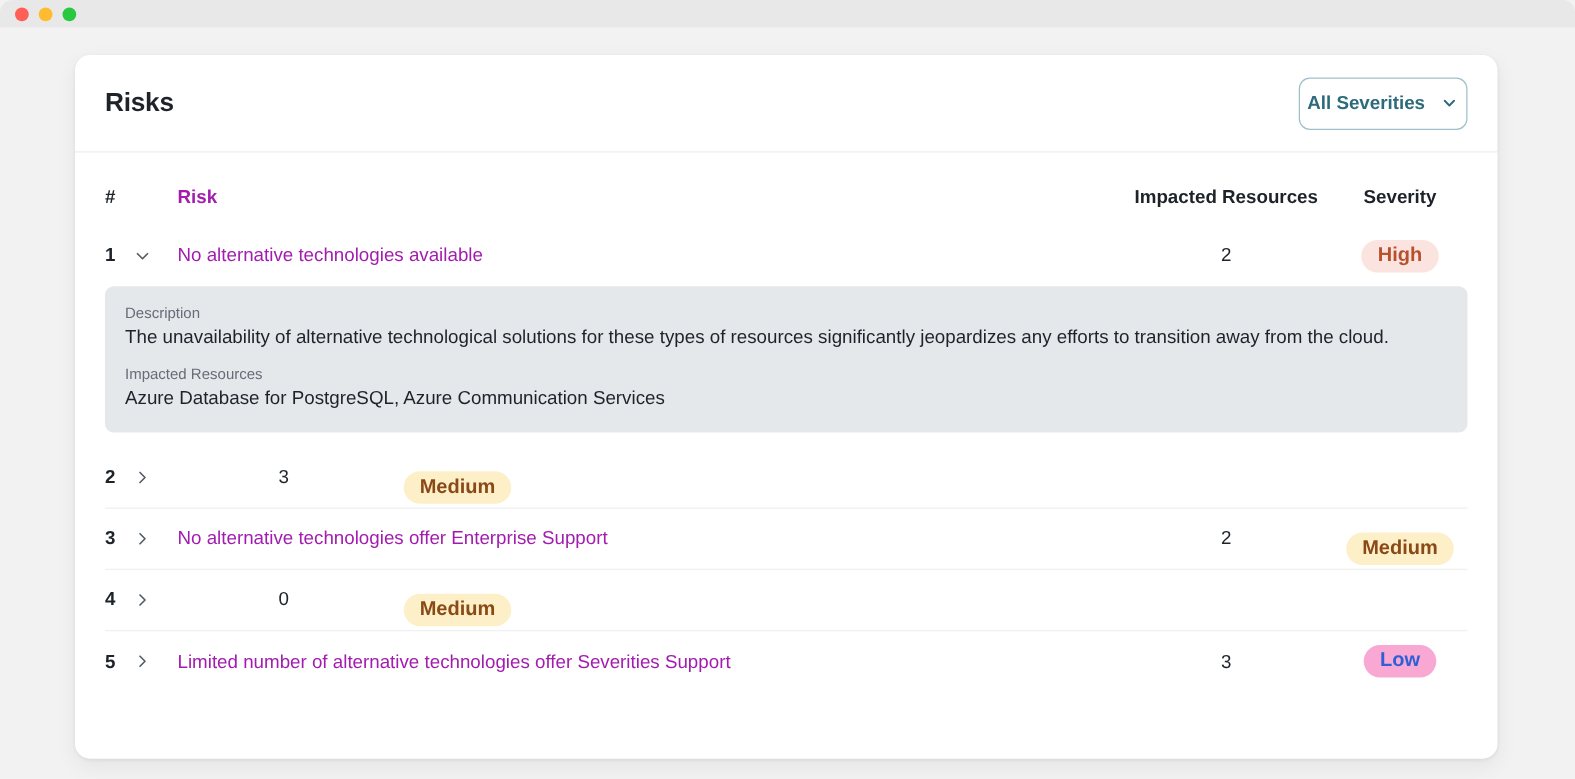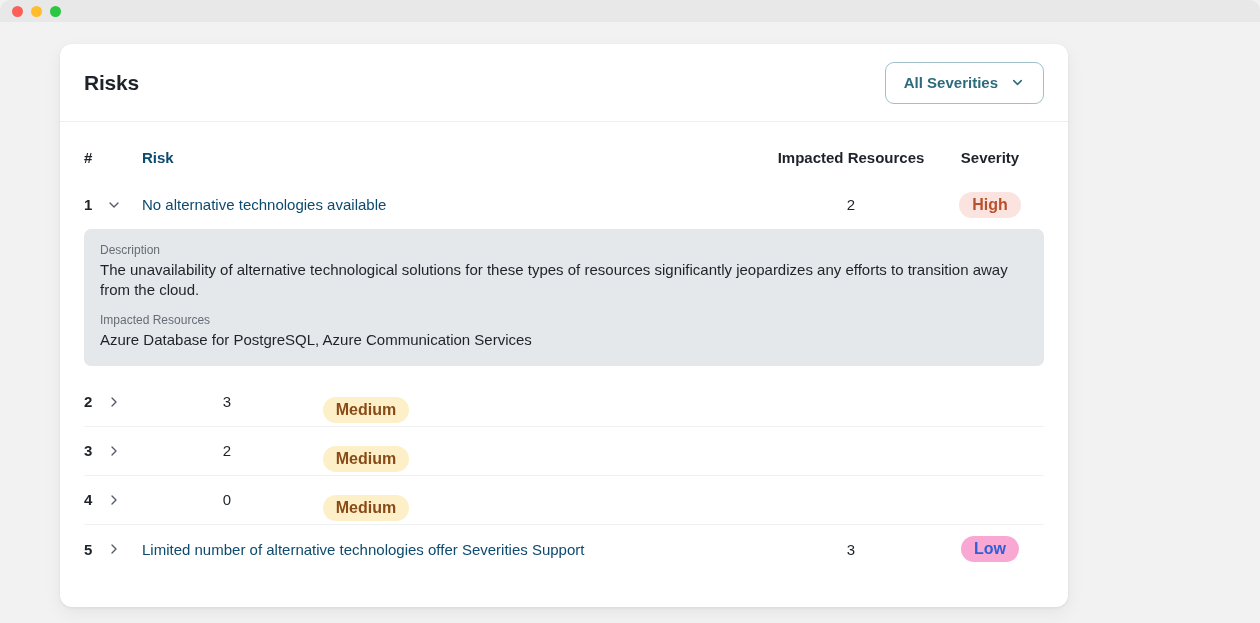--- a/index.html
+++ b/index.html
@@ -43,21 +43,21 @@
     width: 1260px;
     height: 601px;
     background: #f2f2f2;
   }
 
   
   .card {
     position: absolute;
     left: 60px;
     top: 22px;
-    width: 1008px;
+    width: 1138px;
     height: 563px;
     background: #ffffff;
     border-radius: 12px;
     box-shadow: 0 1px 3px rgba(16,24,40,0.07), 0 6px 18px rgba(16,24,40,0.06);
     overflow: hidden;
   }
 
   .card-header {
     height: 78px;
     padding: 0 24px 0 24px;
@@ -72,21 +72,21 @@
     font-weight: bold;
     color: #1e232a;
     letter-spacing: -0.2px;
   }
 
   .severity-filter {
     display: inline-flex;
     align-items: center;
     gap: 12px;
     height: 42px;
-    padding: 0 18px;
+    padding: 0 6px;
     border: 1px solid #9fc0c9;
     border-radius: 9px;
     background: #ffffff;
     color: #2b6b7c;
     font-size: 15px;
     font-weight: bold;
     cursor: pointer;
     font-family: "Liberation Sans", sans-serif;
   }
   .severity-filter .chev {
@@ -130,21 +130,21 @@
     width: 36px;
     flex: 0 0 36px;
     display: flex;
     align-items: center;
     color: #545b66;
   }
 
   .col-risk {
     flex: 1 1 auto;
     font-size: 15px;
-    color: #0c4a6e;
+    color: #a21caf;
     white-space: nowrap;
     overflow: hidden;
     text-overflow: ellipsis;
   }
   .row.head .col-risk { font-weight: bold; }
 
   .col-impacted {
     width: 170px;
     flex: 0 0 170px;
     text-align: center;
@@ -269,20 +269,21 @@
         </div>
       </div>
 
       <div class="row data">
         <div class="col-num">3</div>
         <div class="col-chev">
           <svg class="chev-svg" width="16" height="16" viewBox="0 0 24 24" fill="none" stroke="#545b66" stroke-width="2" stroke-linecap="round" stroke-linejoin="round">
             <polyline points="9 6 15 12 9 18"></polyline>
           </svg>
         </div>
+        <div class="col-risk">No alternative technologies offer Enterprise Support</div>
         <div class="col-impacted">2</div>
         <div class="col-sev">
           <span class="badge medium">Medium</span>
         </div>
       </div>
 
       <div class="row data">
         <div class="col-num">4</div>
         <div class="col-chev">
           <svg class="chev-svg" width="16" height="16" viewBox="0 0 24 24" fill="none" stroke="#545b66" stroke-width="2" stroke-linecap="round" stroke-linejoin="round">

